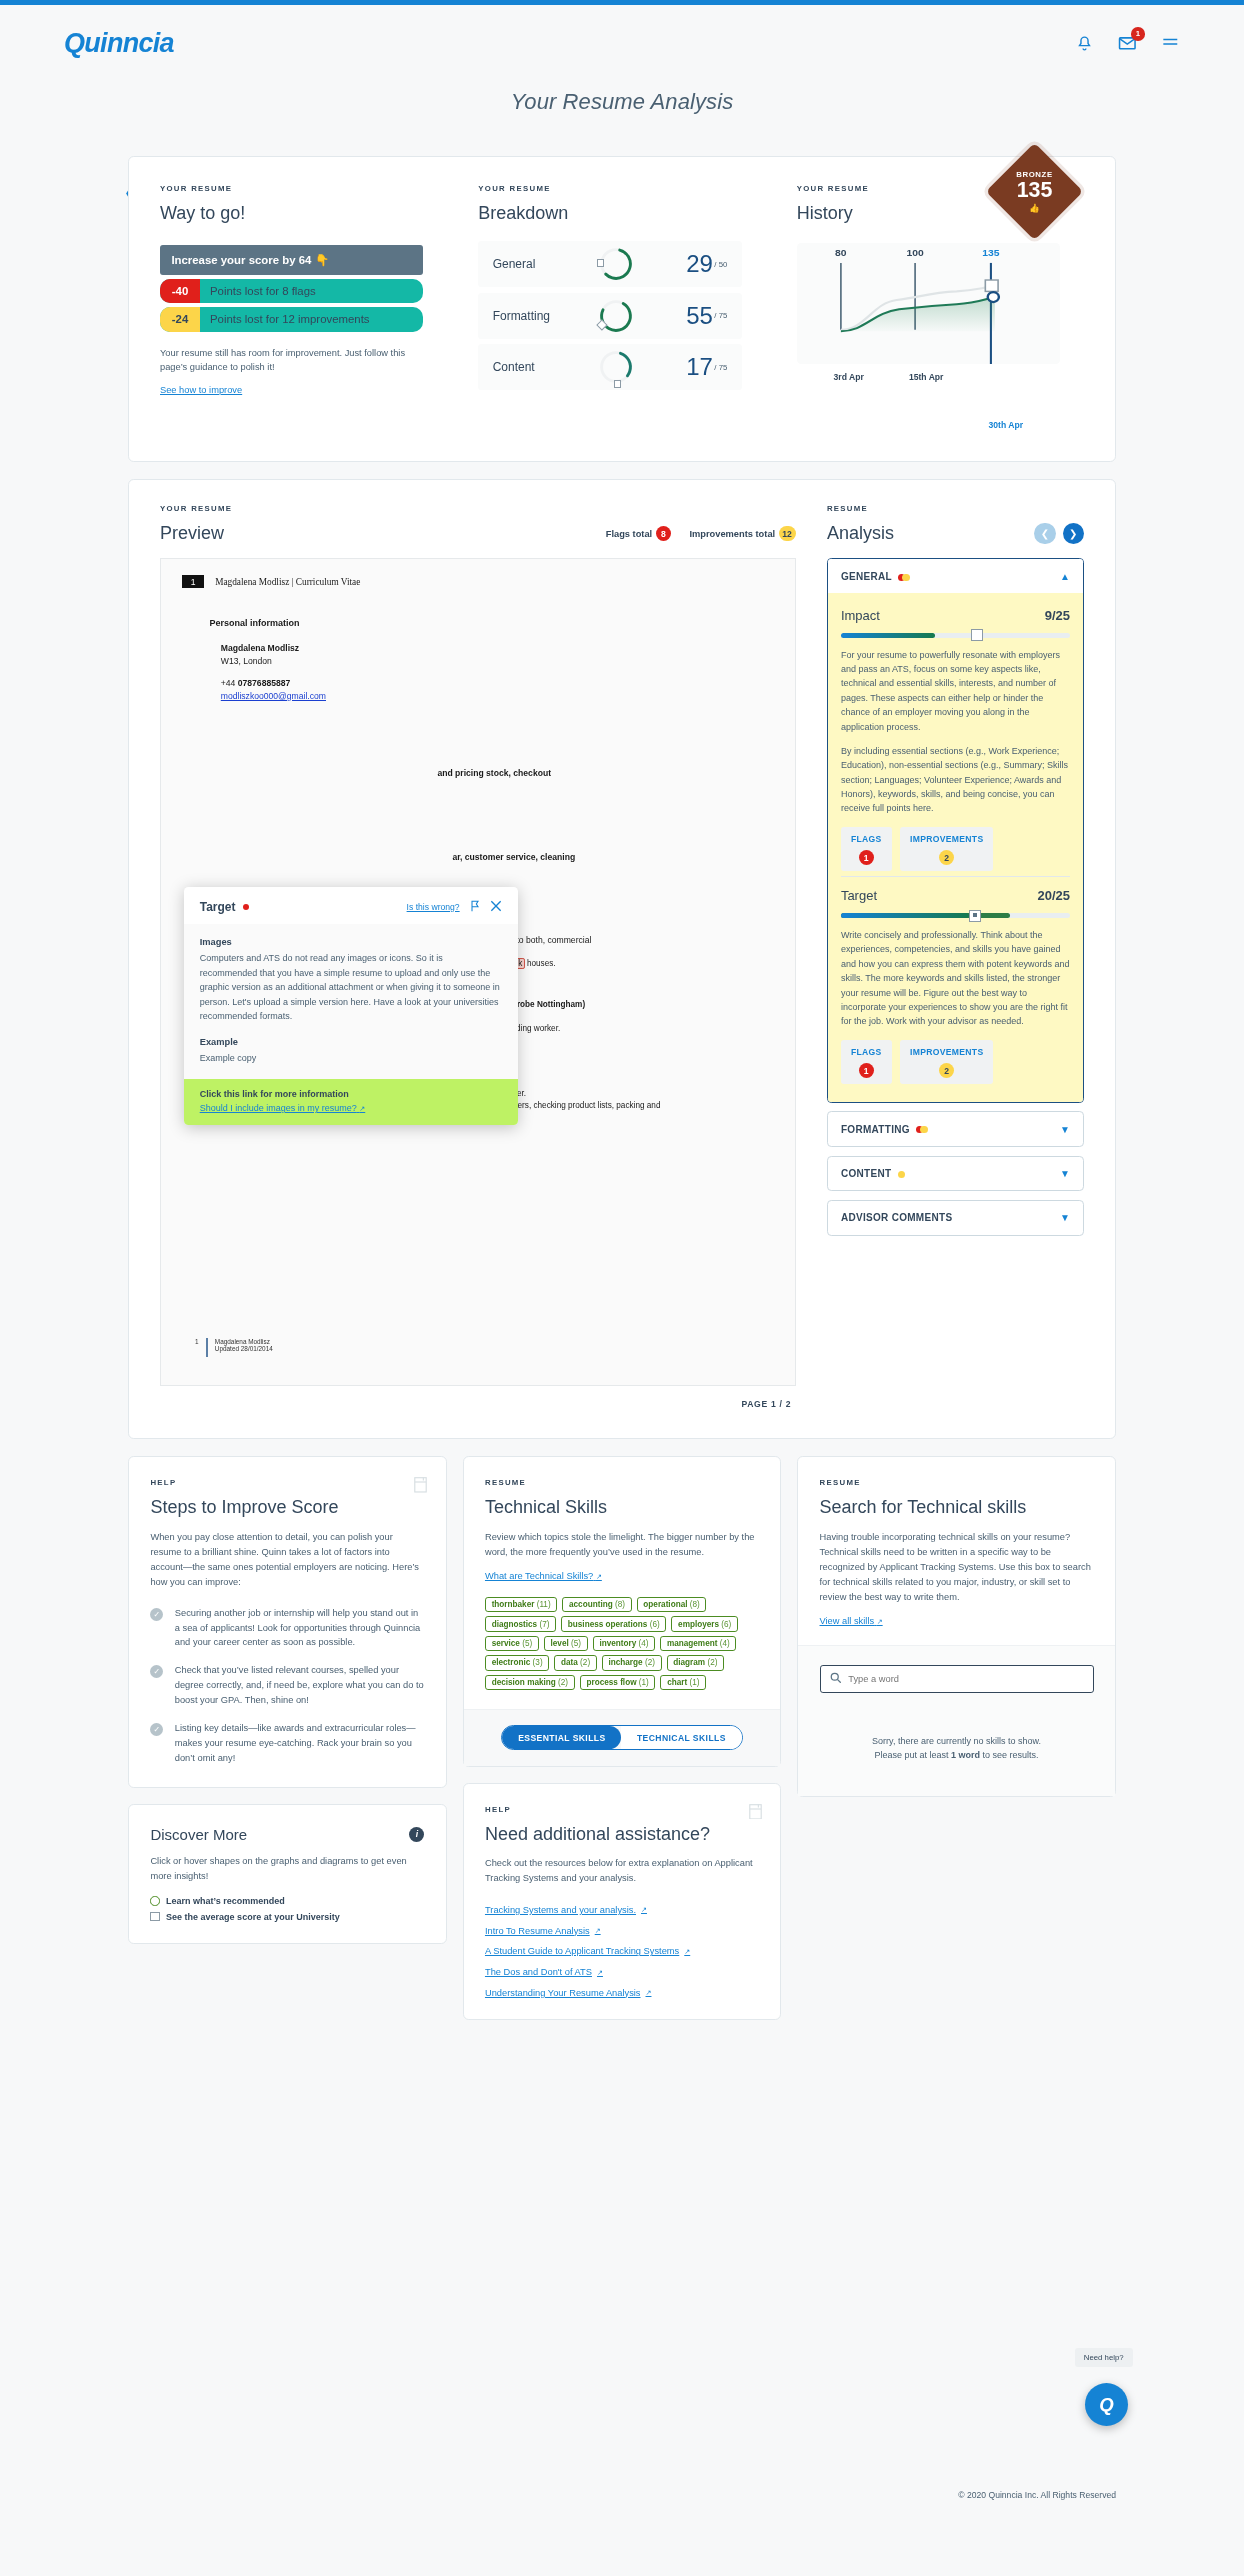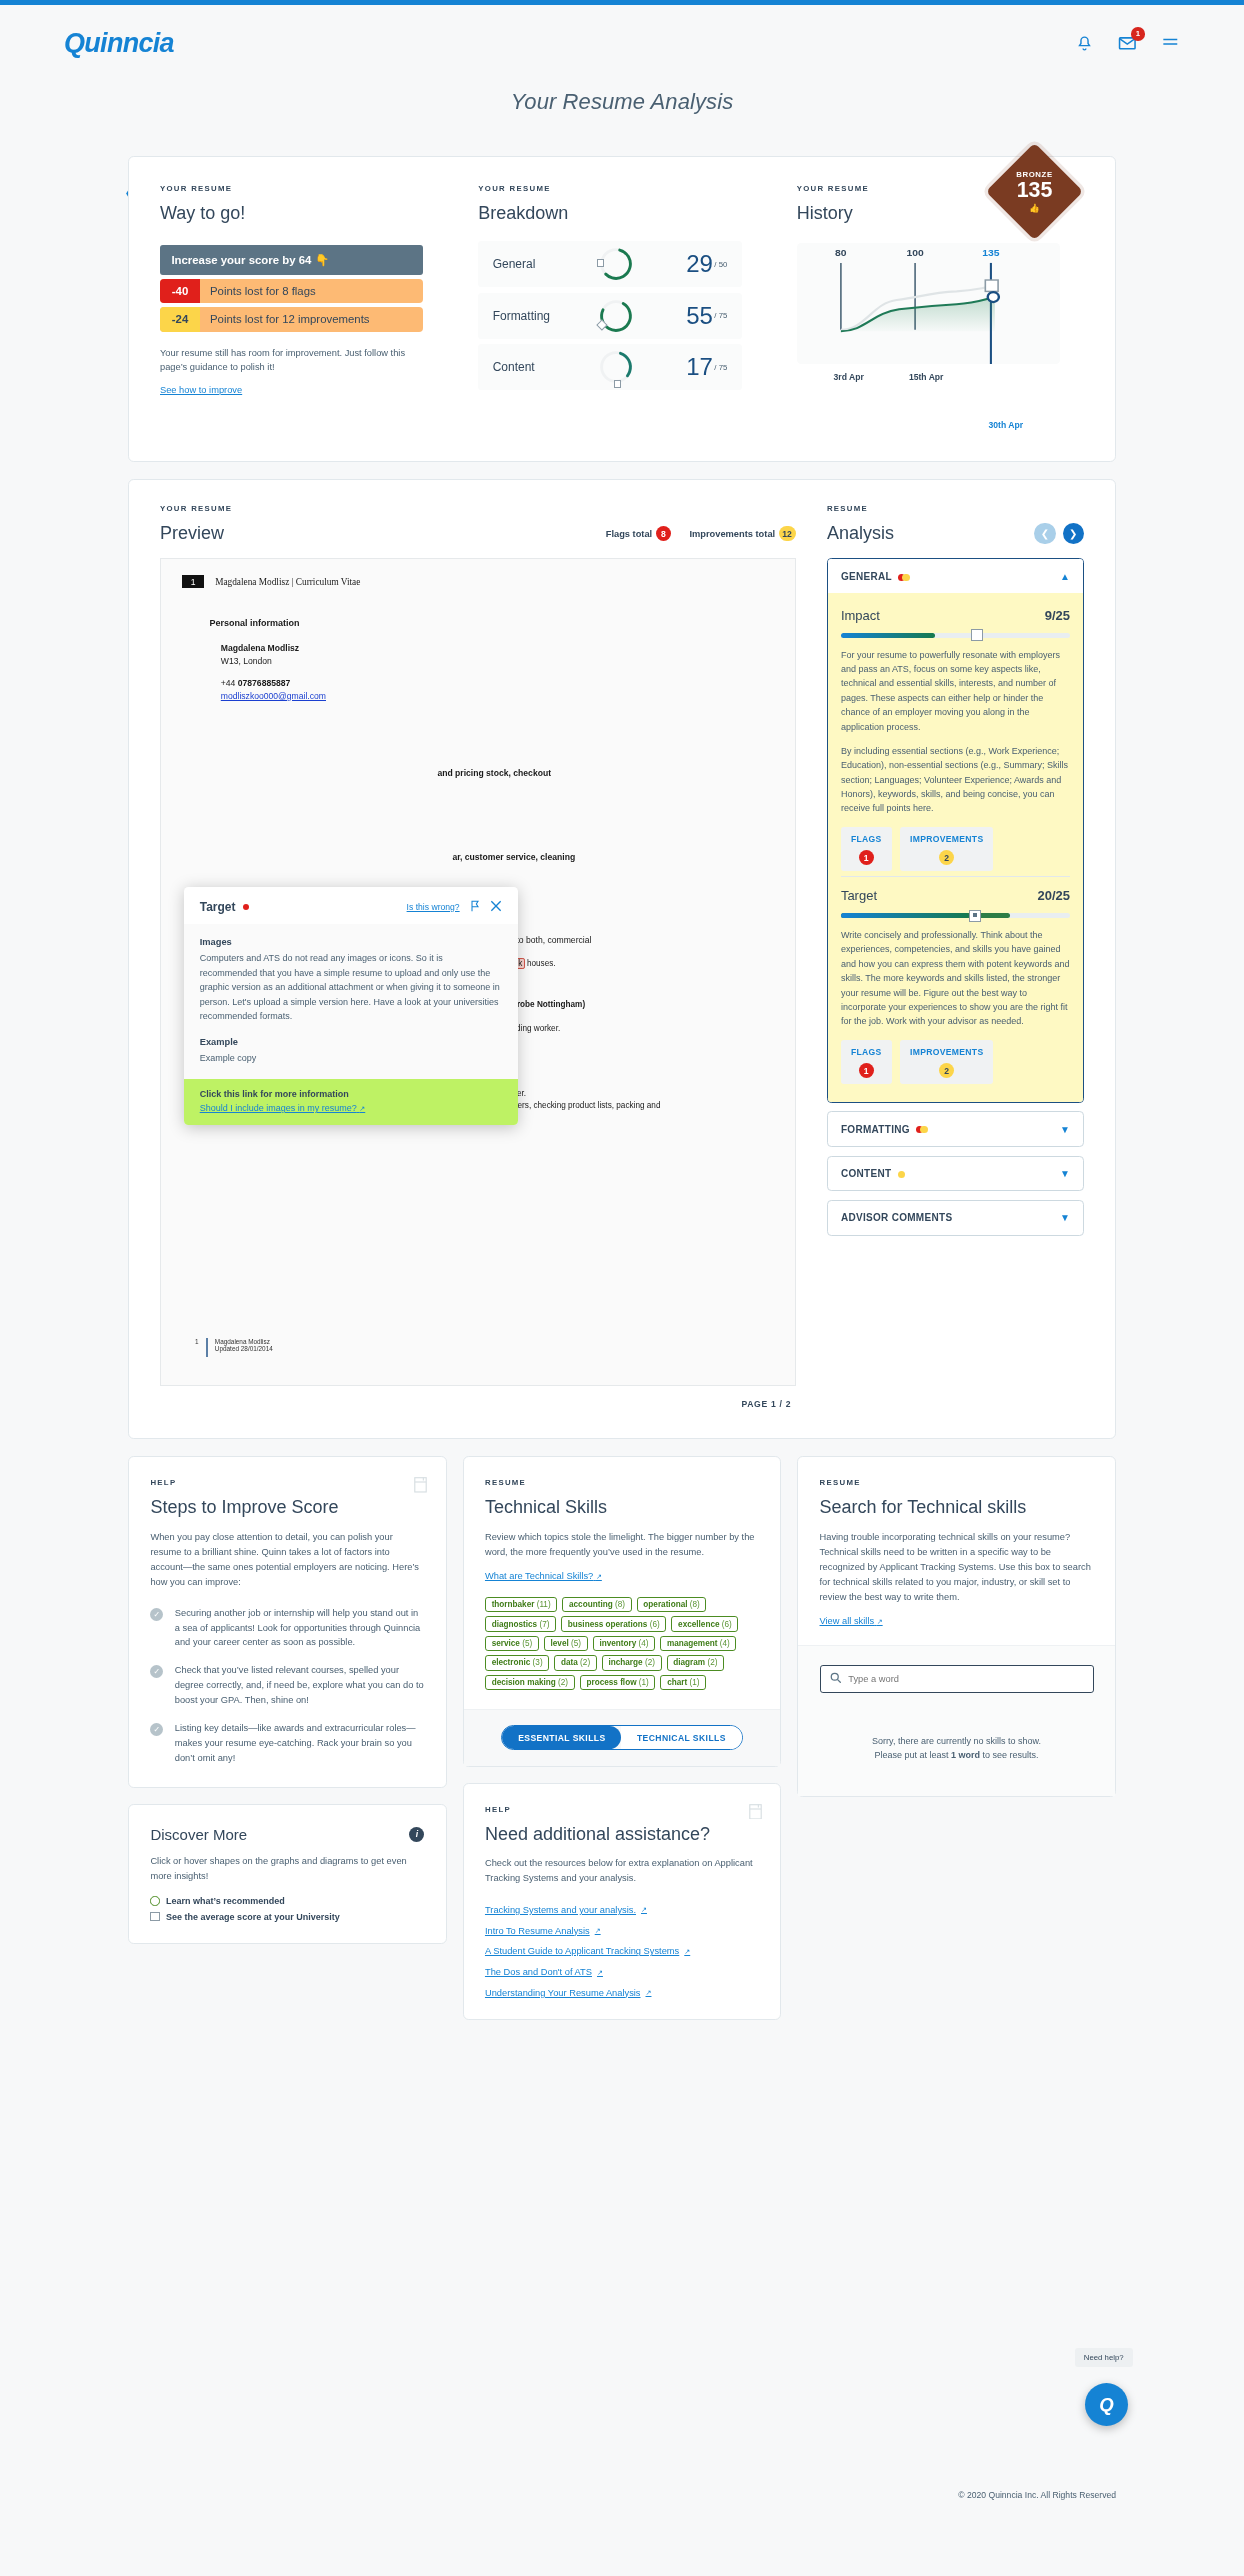--- a/index.html
+++ b/index.html
@@ -50,21 +50,21 @@
   .top-panel { margin:13px 128px 0 128px; display:flex; padding:27px 31px 31px 31px; gap:0; position:relative; }
   .col { flex:1; padding-right:24px; }
   .col + .col { border-left:0; padding-left:31px; }
 
   
   .score-strip { margin-top:21.4px; }
   .score-head {
     background:#5c7485; color:#fff; font-size:11.4px; font-weight:bold;
     padding:7.8px 11.4px; border-radius:2.9px; display:flex; align-items:center; gap:3.6px;
   }
-  .score-row { display:flex; align-items:flex-start; background:#fdba74; border-radius:4px; margin-top:3.6px; overflow:hidden; }
+  .score-row { display:flex; align-items:flex-start; background:#14b8a6; border-radius:10px; margin-top:3.6px; overflow:hidden; }
   .score-chip { width:40px; text-align:center; font-size:11.4px; font-weight:bold; padding:6.4px 0; }
   .chip-red { background:#e0201b; color:#fff; }
   .chip-yellow { background:#fcd549; color:#33475b; }
   .score-label { font-size:11.4px; padding:6.4px 0 6.4px 10px; color:#33475b; }
   .score-note { font-size:9.3px; line-height:1.5; margin-top:15.7px; color:#4a6072; }
   .link { color:#1583d4; text-decoration:underline; cursor:pointer; }
   .link-sm { font-size:9.3px; display:inline-block; margin-top:10px; }
 
   
   .bd-row { display:flex; align-items:center; background:#fafbfb; border-radius:3.6px; padding:8.6px 14.3px; margin-top:5.7px; height:46px; }
@@ -649,21 +649,21 @@
       <div class="eyebrow">RESUME</div>
       <div class="cardtitle">Technical Skills</div>
       <div class="bp">Review which topics stole the limelight. The bigger number by the word, the more frequently you’ve used in the resume.</div>
       <a class="link" style="font-size:9.3px;display:inline-block;margin-top:11.4px;"><span>What are Technical Skills?</span> <span class="ext">↗</span></a>
       <div class="tags" id="tags-container">
           <div class="tag"><span>thornbaker</span><span class="cnt"> (11)</span></div>
           <div class="tag"><span>accounting</span><span class="cnt"> (8)</span></div>
           <div class="tag"><span>operational</span><span class="cnt"> (8)</span></div>
           <div class="tag"><span>diagnostics</span><span class="cnt"> (7)</span></div>
           <div class="tag"><span>business operations</span><span class="cnt"> (6)</span></div>
-          <div class="tag"><span>excellence</span><span class="cnt"> (6)</span></div>
+          <div class="tag"><span>employers</span><span class="cnt"> (6)</span></div>
           <div class="tag"><span>service</span><span class="cnt"> (5)</span></div>
           <div class="tag"><span>level</span><span class="cnt"> (5)</span></div>
           <div class="tag"><span>inventory</span><span class="cnt"> (4)</span></div>
           <div class="tag"><span>management</span><span class="cnt"> (4)</span></div>
           <div class="tag"><span>electronic</span><span class="cnt"> (3)</span></div>
           <div class="tag"><span>data</span><span class="cnt"> (2)</span></div>
           <div class="tag"><span>incharge</span><span class="cnt"> (2)</span></div>
           <div class="tag"><span>diagram</span><span class="cnt"> (2)</span></div>
           <div class="tag"><span>decision making</span><span class="cnt"> (2)</span></div>
           <div class="tag"><span>process flow</span><span class="cnt"> (1)</span></div>

